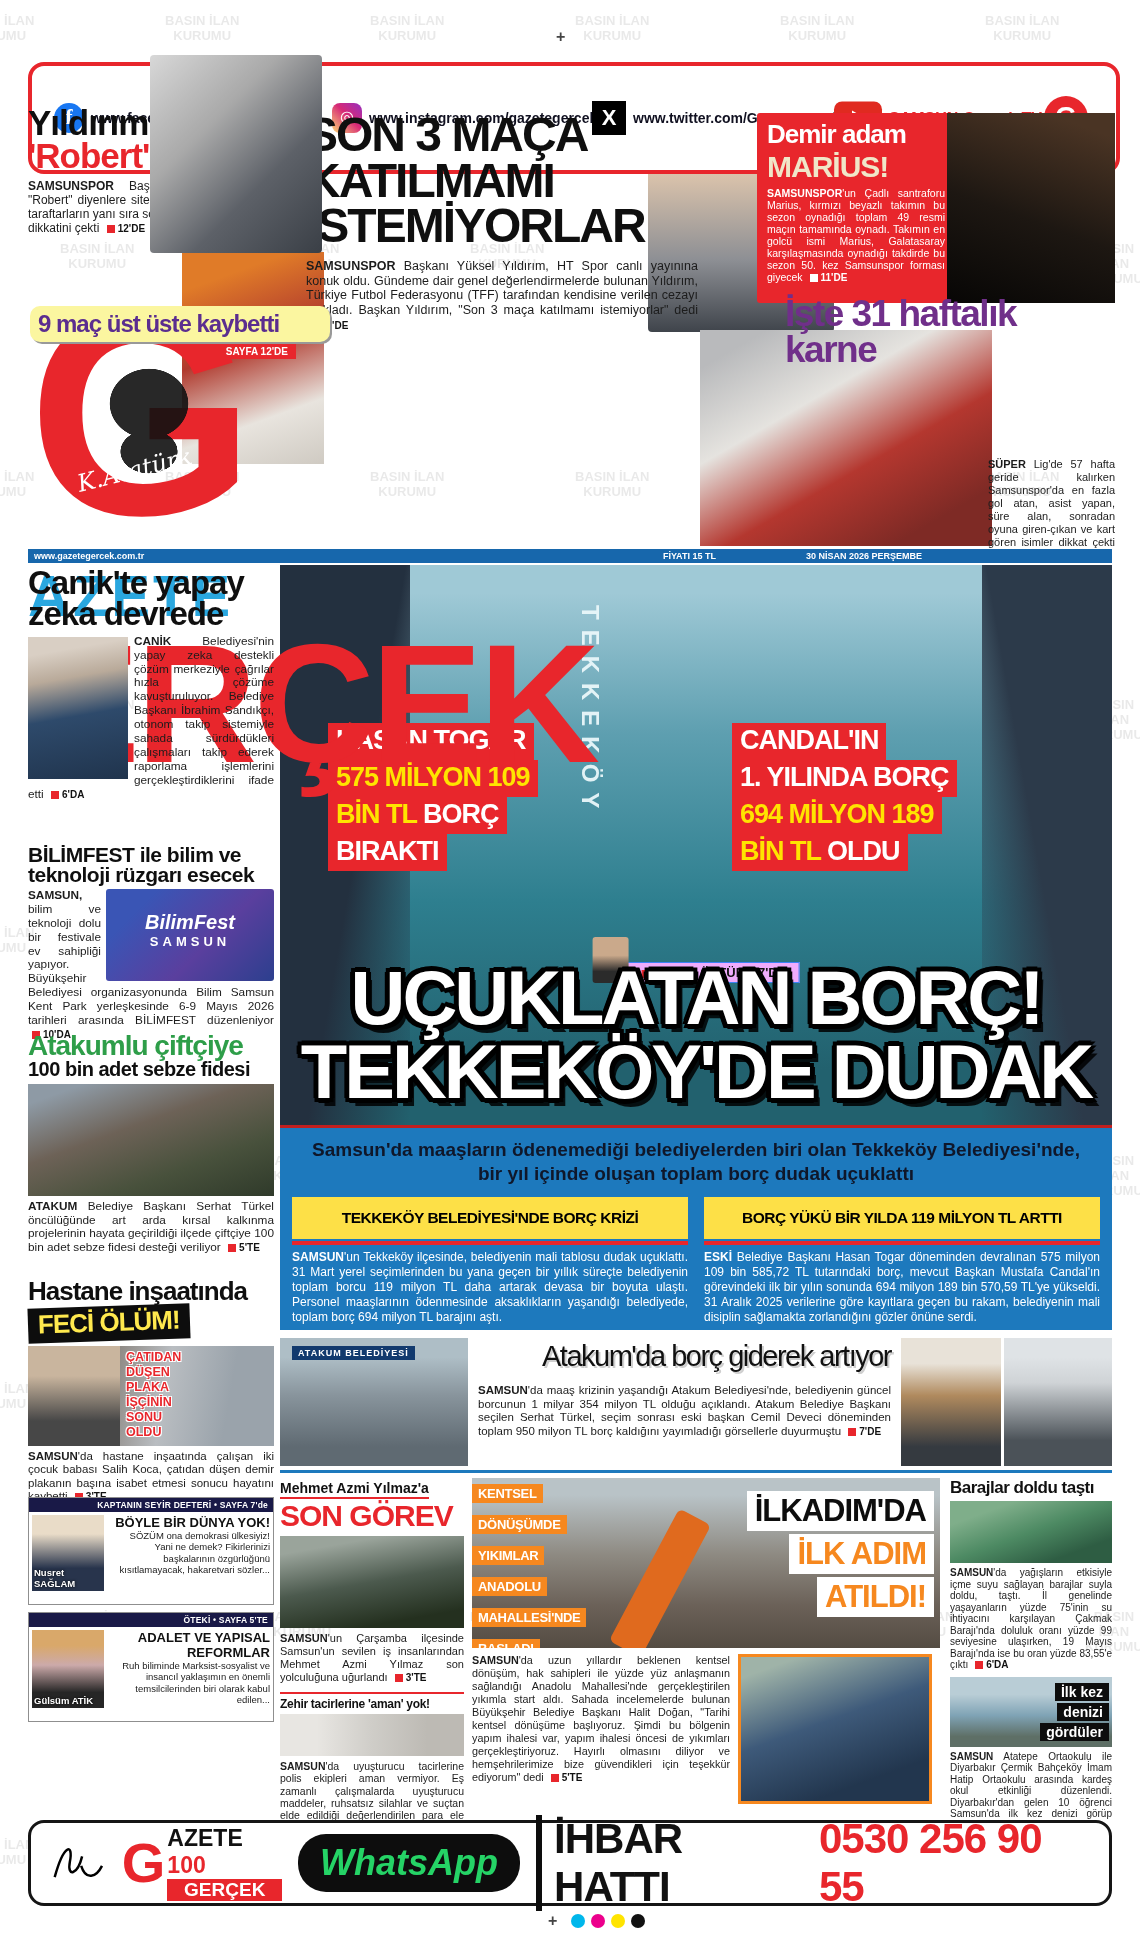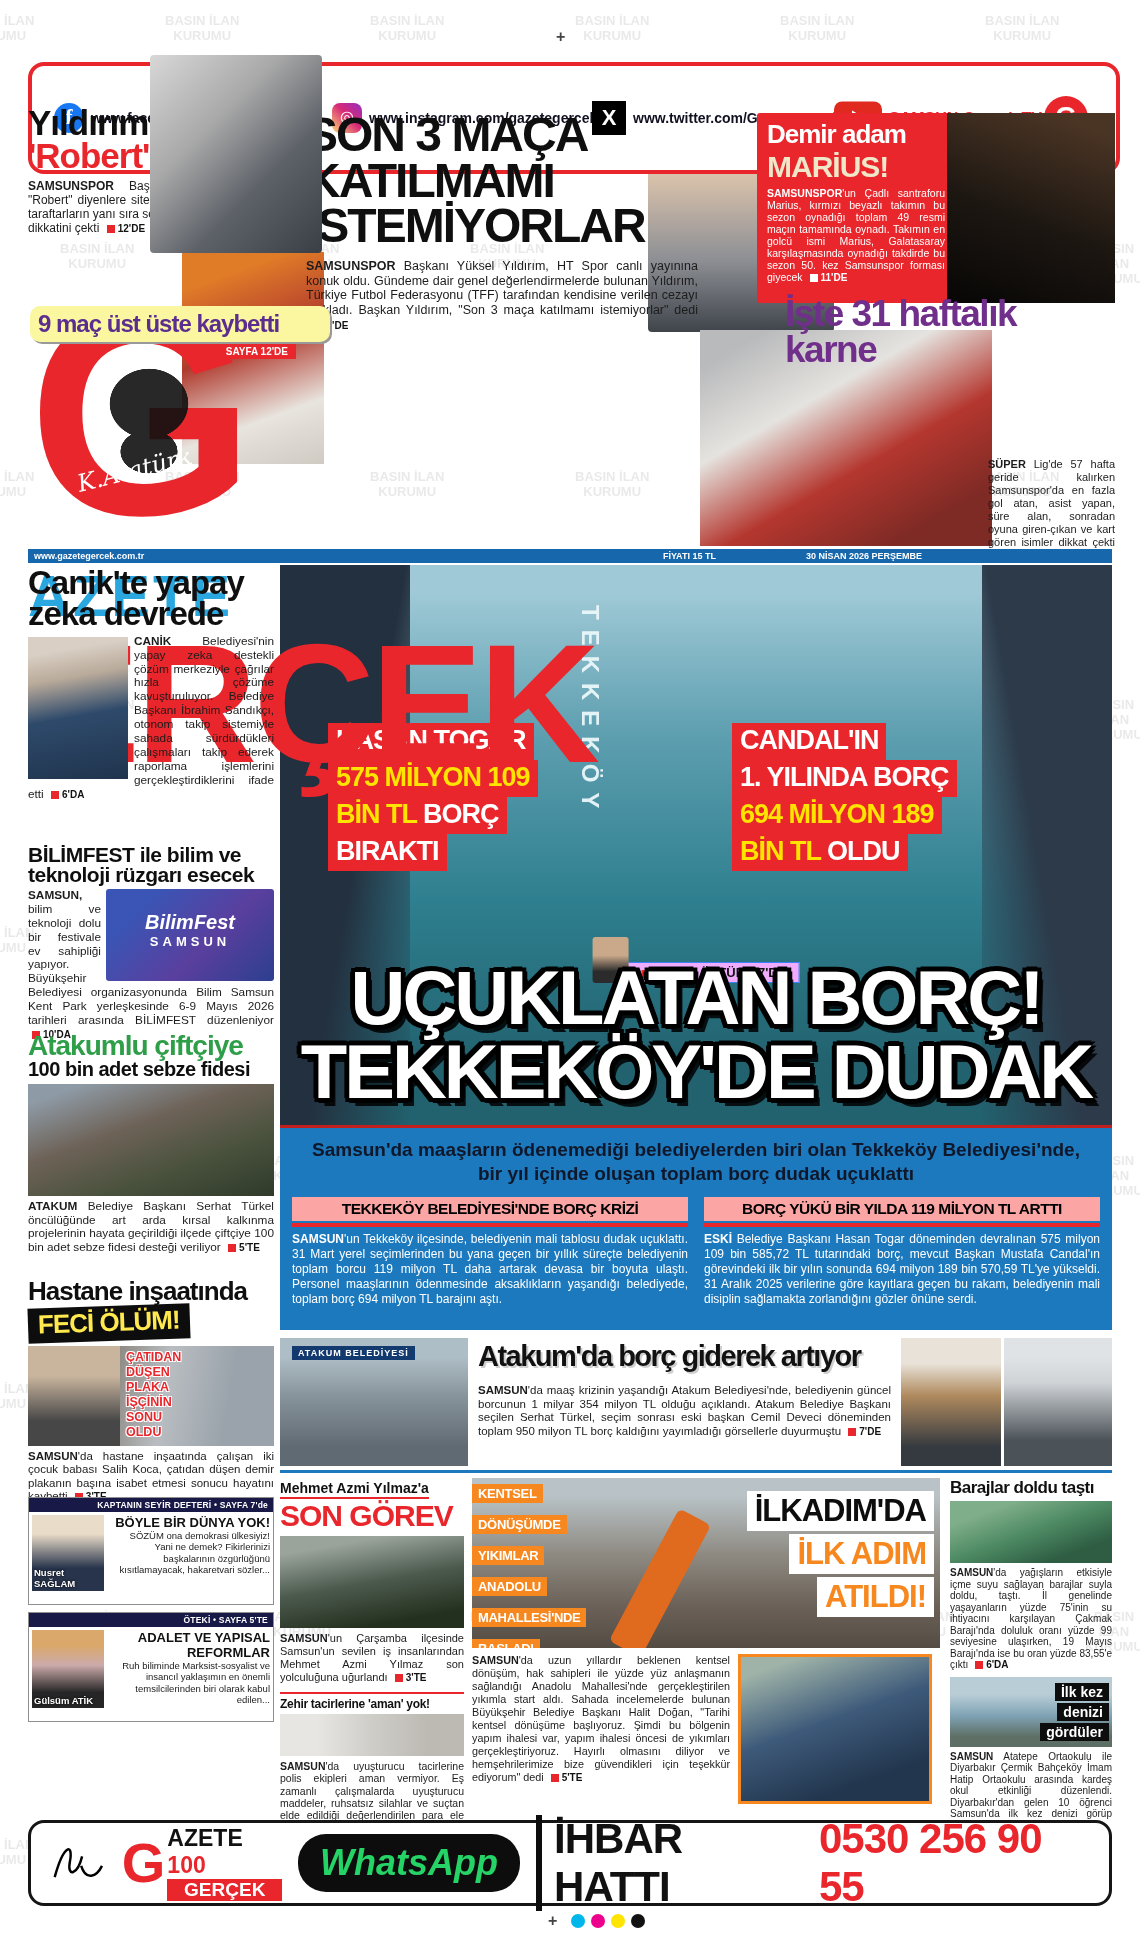--- a/index.html
+++ b/index.html
@@ -45,22 +45,22 @@
   .signature{position:absolute;left:48px;top:168px;color:#fff;font-family:"DejaVu Serif",serif;
              font-style:italic;font-size:24px;transform:rotate(-14deg);z-index:3}
   .infobar{left:28px;top:549px;width:1084px;height:14px;background:#1767ac;color:#fff;
            display:flex;align-items:center;font-size:9px;font-weight:bold;z-index:3}
   
   .redline{display:table;background:#e8262c;color:#fff;font-weight:bold;font-size:27px;
            letter-spacing:-1px;padding:2px 8px 4px;white-space:nowrap}
   .yellow{color:#ffe400}
   .outline-w{color:#fff;text-shadow:-4px -4px 0 #000,4px -4px 0 #000,-4px 4px 0 #000,4px 4px 0 #000,
              -5px 0 0 #000,5px 0 0 #000,0 -5px 0 #000,0 5px 0 #000,6px 8px 0 rgba(0,0,0,.85)}
-  .boxtitle{background:#fca5a5;color:#000;font-weight:bold;font-size:15.5px;text-align:center;
-            padding:3px 2px;letter-spacing:-.5px;white-space:nowrap}
+  .boxtitle{background:#fde047;color:#000;font-weight:bold;font-size:15.5px;text-align:center;
+            padding:12px 2px;letter-spacing:-.5px;white-space:nowrap}
   .boxbar{height:4px;background:#e8262c;margin:2px 0 5px}
   .bluebody{color:#fff;font-size:12px;line-height:1.25;text-align:justify}
   
   .colbox{border:1px solid #8f8f8f;background:#fff;padding:0 0 2px;position:relative}
   .colbox-h{background:#191947;color:#fff;font-size:8.5px;font-weight:bold;text-align:right;
             padding:2px 5px;letter-spacing:.2px}
   
   .olabel{display:table;background:#f6881f;color:#fff;font-weight:bold;font-size:13px;
           padding:2px 6px;margin-bottom:12px;letter-spacing:-.3px}
   .wbox{display:table;background:#fff;font-weight:bold;font-size:31px;letter-spacing:-1px;
@@ -462,21 +462,21 @@
 </div>
 
 <div class="abs" style="left:280px;top:1338px;width:832px;height:132px;border-bottom:3px solid #1d79bd;
      display:flex;z-index:2;background:#fff">
   <div class="ph" style="position:relative;width:188px;height:128px;flex:none;
        background:linear-gradient(180deg,#aebec6 15%,#88949c 45%,#5f6a72 85%)">
     <div style="position:absolute;left:12px;top:8px;background:#123a6e;color:#fff;font-weight:bold;
          font-size:9px;padding:2px 6px;letter-spacing:1px">ATAKUM BELEDİYESİ</div>
   </div>
   <div style="flex:1;padding:2px 10px 0">
-    <div style="font-weight:bold;font-size:29px;letter-spacing:-1.5px;text-align:left;
+    <div style="font-weight:normal;font-size:29px;letter-spacing:-1.5px;text-align:right;
          text-shadow:2px 2px 0 #cfcfcf">Atakum'da borç giderek artıyor</div>
     <div class="body-txt" style="font-size:11.5px;margin-top:11px">
       <span class="lead">SAMSUN</span><span>'da maaş krizinin yaşandığı Atakum Belediyesi'nde, belediyenin güncel borcunun 1 milyar 354 milyon TL olduğu açıklandı. Atakum Belediye Başkanı seçilen Serhat Türkel, seçim sonrası eski başkan Cemil Deveci döneminden toplam 950 milyon TL borç kaldığını yayımladığı görsellerle duyurmuştu</span>
       <span class="tag">7'DE</span>
     </div>
   </div>
   <div class="ph" style="position:relative;width:100px;height:128px;flex:none;
        background:linear-gradient(180deg,#e8e2d8 20%,#b08a5e 45%,#353a40 85%)"></div>
   <div class="ph" style="position:relative;width:108px;height:128px;flex:none;margin-left:3px;
        background:linear-gradient(180deg,#dfe3e6 15%,#cfd3d6 35%,#4b5258 80%)"></div>

